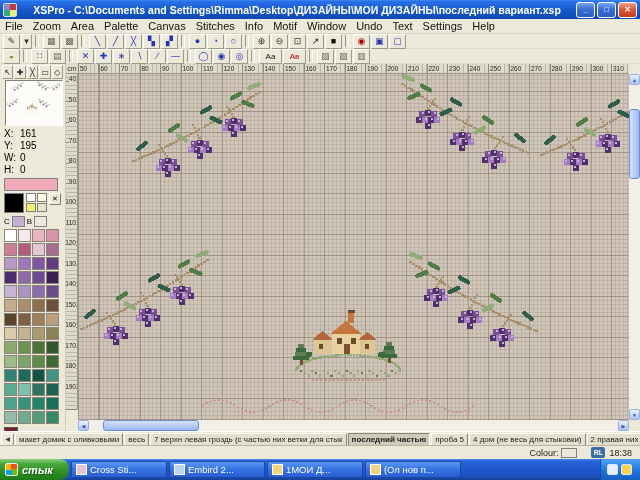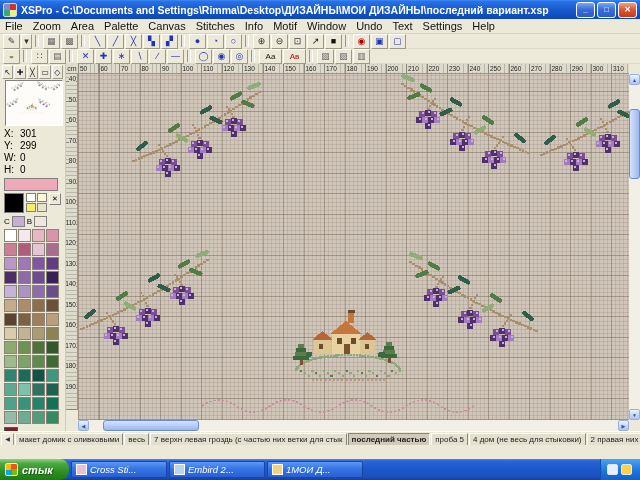--- a/index.html
+++ b/index.html
@@ -5,21 +5,21 @@
   html,body{margin:0;padding:0;background:#555;}
   #screen{position:relative;width:640px;height:480px;overflow:hidden;
     font-family:"Liberation Sans",sans-serif;background:#ece9d8;}
 
   
   #titlebar{position:absolute;left:0;top:0;width:640px;height:19px;
     background:linear-gradient(180deg,#3d8bf5 0%,#2a70e8 8%,#1658c8 55%,#0d47b5 100%);
     display:flex;align-items:center;color:#fff;font-size:10.5px;font-weight:bold;}
   #app-icon{width:12px;height:12px;margin:0 4px 0 3px;border:1px solid #cdd;
     background:conic-gradient(#c33 0 25%,#ee8 0 50%,#3a7 0 75%,#88c 0);border-radius:2px;flex:0 0 auto;}
-  #title-text{flex:1;white-space:nowrap;overflow:hidden;text-overflow:ellipsis;}
+  #title-text{flex:1;white-space:nowrap;overflow:hidden;text-overflow:ellipsis;text-align:center;}
   #win-buttons{display:flex;gap:2px;margin:0 3px;}
   .winbtn{width:17px;height:14px;border-radius:3px;border:1px solid #fff;
     background:linear-gradient(180deg,#79a6f5,#3a6fd8 45%,#2c5cc4);
     color:#fff;font-size:8px;line-height:13px;text-align:center;}
   .winbtn.close{background:linear-gradient(180deg,#f0a08a,#dd5b38 45%,#c43a18);}
 
   
   #menubar{position:absolute;left:0;top:19px;width:640px;height:15px;background:#ece9d8;
     font-size:11px;line-height:15px;border-bottom:1px solid #d8d4c4;box-sizing:border-box;white-space:nowrap;}
   .menuitem{display:inline-block;padding:0 5px;color:#111;}
@@ -115,21 +115,21 @@
   #startbtn{display:flex;align-items:center;gap:4px;padding:0 16px 0 5px;border-radius:0 9px 9px 0;
     background:linear-gradient(180deg,#8ed080 0%,#4aa93e 22%,#2f8f24 60%,#1e7a16 100%);
     color:#fff;font-size:11px;font-style:italic;font-weight:bold;text-shadow:1px 1px 1px #1a5a12;flex:0 0 auto;}
   #startlogo{width:11px;height:11px;border-radius:2px;border:1px solid #e8f5e4;
     background:conic-gradient(#f25022 0 25%,#7fba00 0 50%,#00a4ef 0 75%,#ffb900 0);}
   #tasks{display:flex;flex:1;overflow:hidden;padding:2px 2px;gap:2px;}
   .taskbtn{display:flex;align-items:center;gap:3px;width:96px;padding:0 4px;border-radius:2px;
     background:linear-gradient(180deg,#5f99f6,#3574e4 45%,#2a5fd0);border:1px solid #1a46a0;
     color:#fff;font-size:9.5px;overflow:hidden;box-sizing:border-box;}
   .taskicon{width:9px;height:9px;border:1px solid #fff;flex:0 0 auto;}
-  .tasklabel{white-space:nowrap;overflow:hidden;font-style:italic;}
+  .tasklabel{white-space:nowrap;overflow:hidden;}
   #tray{display:flex;align-items:center;gap:3px;padding:0 8px 0 6px;border-left:1px solid #1050a8;
     background:linear-gradient(180deg,#4da2f4,#1a72dd 60%,#1560c0);flex:0 0 auto;}
   .trayicon{width:9px;height:9px;border-radius:2px;border:1px solid #d8e8ff;}
 </style>
 </head>
 <body>
 
 <div id="screen">
 
   <div id="titlebar">
@@ -942,25 +942,25 @@
               </g>
               <g transform="translate(124,318)">
                 <path d="M0,14 q17,-12 34,0 q17,12 34,0 q17,-12 34,0 q17,12 34,0 q17,-12 34,0 q17,12 34,0 q17,-12 34,0 q17,12 34,0" fill="none" stroke="#c98ca0" stroke-width="1.6" stroke-dasharray="2.2,2"></path>
               </g>
             </g>
           </svg>
       </div>
       <div id="coords">
           <div class="crow">
             <span class="clab">X:</span>
-            <span class="cval">301</span>
+            <span class="cval">161</span>
           </div>
           <div class="crow">
             <span class="clab">Y:</span>
-            <span class="cval">299</span>
+            <span class="cval">195</span>
           </div>
           <div class="crow">
             <span class="clab">W:</span>
             <span class="cval">0</span>
           </div>
           <div class="crow">
             <span class="clab">H:</span>
             <span class="cval">0</span>
           </div>
         </div>
@@ -1846,39 +1846,49 @@
       <div class="sbtn">◀</div>
       <div class="strack">
         <div class="sthumb h"></div>
       </div>
       <div class="sbtn">▶</div>
     </div>
   </div>
 
   <div id="tabbar"><span class="tabnav">◀</span><span class="tab">макет домик с оливковыми</span><span class="tab">весь</span><span class="tab">7 верхн левая гроздь (с частью них ветки для стык</span><span class="tab active">последний частью</span><span class="tab">проба 5</span><span class="tab">4 дом (не весь для стыковки)</span><span class="tab">2 правая них гр</span></div>
 
+  <div id="statusbar">
+    <span id="colourlabel">Colour:</span>
+    <span id="colourswatch"></span>
+    <span id="langbadge">RL</span>
+    <span id="clock">18:38</span>
+  </div>
 
   <div id="taskbar">
     <div id="startbtn">
       <span id="startlogo"></span>
       <span>стык</span>
     </div>
     <div id="tasks">
         <div class="taskbtn">
           <span class="taskicon" style="background: rgb(230, 195, 210);"></span>
           <span class="tasklabel">Cross Sti...</span>
         </div>
         <div class="taskbtn">
           <span class="taskicon" style="background: rgb(188, 210, 238);"></span>
           <span class="tasklabel">Embird 2...</span>
         </div>
         <div class="taskbtn">
           <span class="taskicon" style="background: rgb(242, 210, 122);"></span>
           <span class="tasklabel">1МОИ Д...</span>
         </div>
+        <div class="taskbtn">
+          <span class="taskicon" style="background: rgb(242, 210, 122);"></span>
+          <span class="tasklabel">(Ол нов п...</span>
+        </div>
       </div>
     <div id="tray">
         <span class="trayicon" style="background: rgb(232, 240, 255);"></span>
         <span class="trayicon" style="background: rgb(255, 210, 74);"></span>
       </div>
   </div>
 
 </div>
 
 </body></html>

